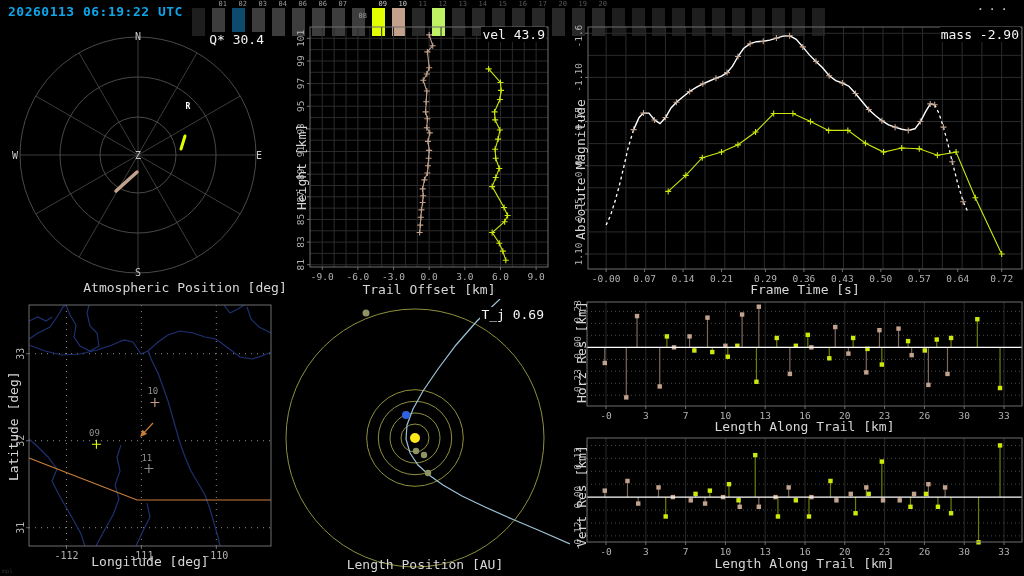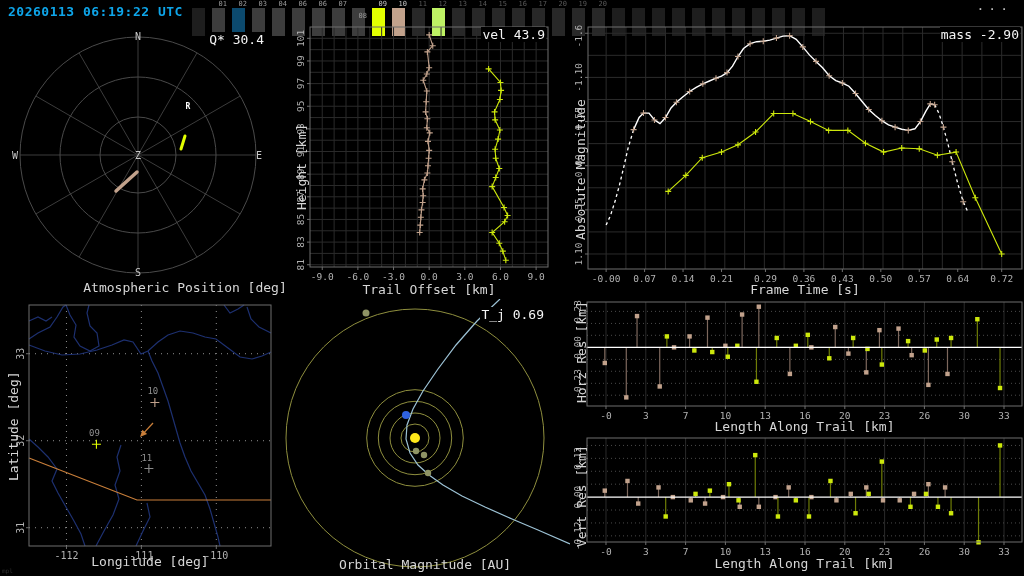--- a/index.html
+++ b/index.html
@@ -446,21 +446,21 @@
         <circle cx="135" cy="139" r="129" fill="none" stroke="#8f8f3e" stroke-width="1"></circle>
         <polyline points="220.0,0.0 197.0,22.0 176.0,46.0 158.0,70.0 143.0,92.0 133.0,110.0 127.0,126.0 126.0,140.0 130.0,154.0 138.0,166.0 149.0,176.0 163.0,186.0 182.0,197.0 205.0,208.0 232.0,220.0 258.0,231.0 290.0,245.0" fill="none" stroke="#9dc3d6" stroke-width="1.2"></polyline>
         <circle cx="86" cy="14" r="3.5" fill="#8f9465"></circle>
         <circle cx="126" cy="116" r="4" fill="#2f62e0"></circle>
         <circle cx="136" cy="152" r="3.2" fill="#8f9465"></circle>
         <circle cx="144" cy="156" r="3.2" fill="#8f9465"></circle>
         <circle cx="148" cy="174" r="3.2" fill="#8f9465"></circle>
         <circle cx="135" cy="139" r="5" fill="#ffe81a"></circle>
       </svg>
     <div class="anno" style="right:25px;top:8px;">T_j 0.69</div>
-    <div class="xtitle" style="left:0;top:258px;width:290px;">Orbital Magnitude [AU]</div>
+    <div class="xtitle" style="left:0;top:258px;width:290px;">Length Position [AU]</div>
   </div>
 
   <div class="panel" style="left:570px;top:299px;width:454px;height:137px;">
     <svg id="svg-horz" width="454" height="137">
         <line x1="35.98572604995883" x2="35.98572604995883" y1="3" y2="107" stroke="#2b2b2b" stroke-width="1" stroke-dasharray="none"></line>
         <line x1="75.78410650562722" x2="75.78410650562722" y1="3" y2="107" stroke="#2b2b2b" stroke-width="1" stroke-dasharray="none"></line>
         <line x1="115.59442766950313" x2="115.59442766950313" y1="3" y2="107" stroke="#2b2b2b" stroke-width="1" stroke-dasharray="none"></line>
         <line x1="155.39280812517154" x2="155.39280812517154" y1="3" y2="107" stroke="#2b2b2b" stroke-width="1" stroke-dasharray="none"></line>
         <line x1="195.19118858083993" x2="195.19118858083993" y1="3" y2="107" stroke="#2b2b2b" stroke-width="1" stroke-dasharray="none"></line>
         <line x1="235.0015097447159" x2="235.0015097447159" y1="3" y2="107" stroke="#2b2b2b" stroke-width="1" stroke-dasharray="none"></line>

